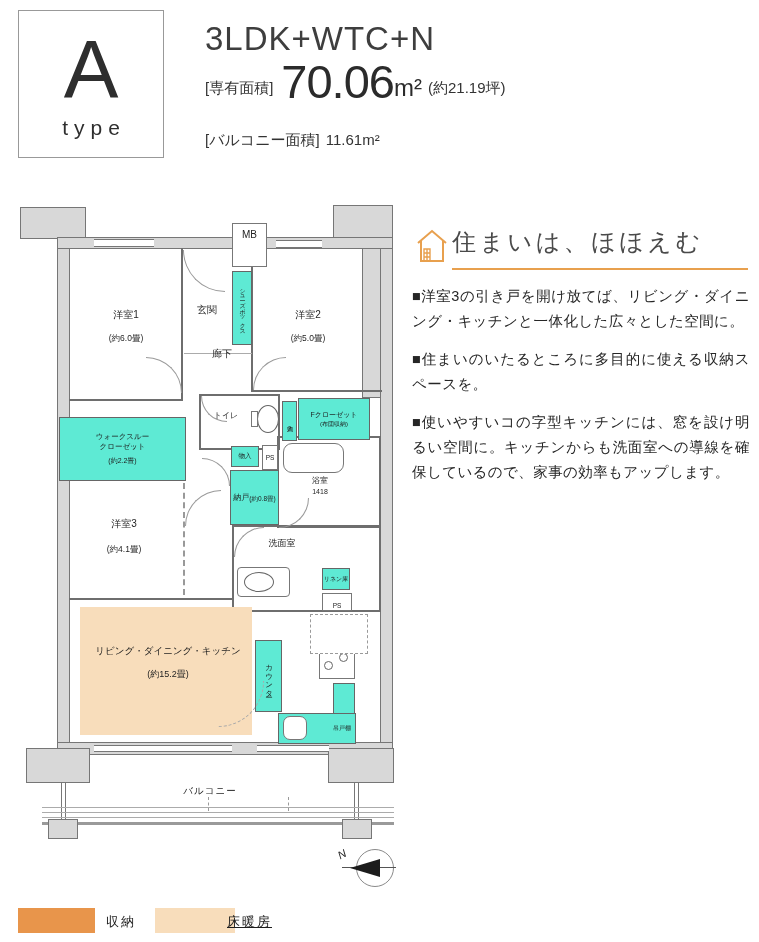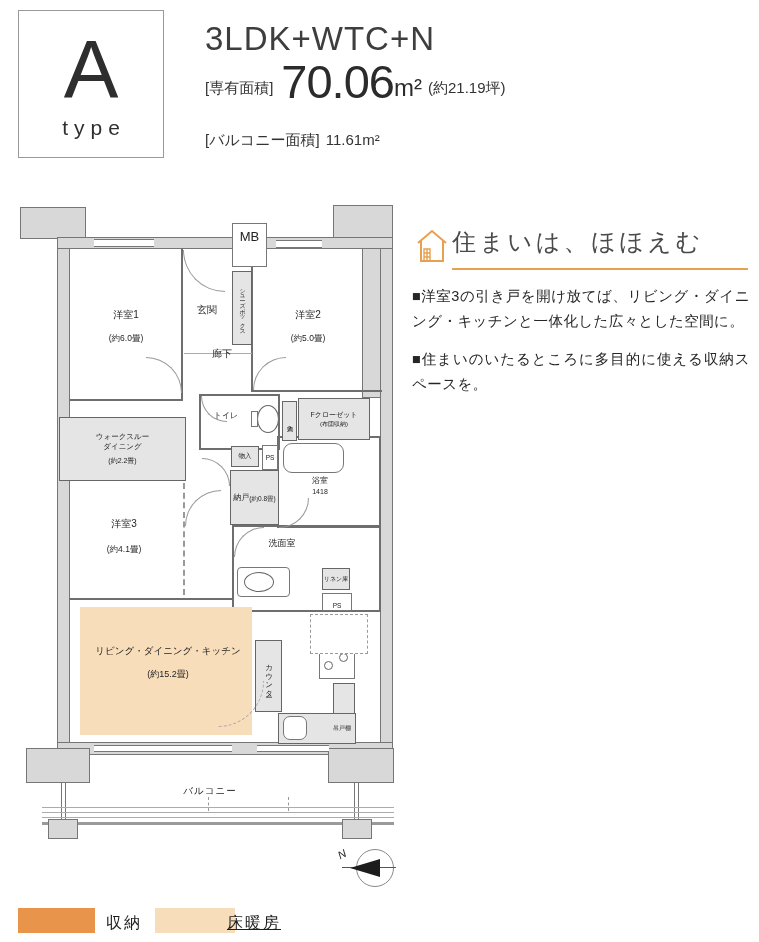--- a/index.html
+++ b/index.html
@@ -24,32 +24,32 @@
   .feature-head { display:flex; align-items:flex-start; }
   .feature-title { flex:1; font-size:24px; letter-spacing:3.5px; color:#4a4a4a;
     border-bottom:2px solid #E8A04E; padding-bottom:10px; white-space:nowrap; }
   .feat p { font-size:14.5px; line-height:1.72; letter-spacing:.4px; margin-bottom:13px; color:#262626; text-align:justify; }
   
   .w   { position:absolute; background:#d8d8d8; border:1px solid #767676; }
   .ln  { position:absolute; background:#6e6e6e; }
   .ln2 { position:absolute; background:#ababab; }
   .rm  { position:absolute; border:2px solid #6e6e6e; }
   .fx  { position:absolute; background:#fff; border:1px solid #777; }
-  .st  { position:absolute; background:#e5e5e5; border:1px solid #666;
+  .st  { position:absolute; background:#5eead4; border:1px solid #666;
          display:flex; align-items:center; justify-content:center; text-align:center; color:#1c1c1c; }
   .ph  { position:absolute; background:#F8DDBB; }
   .win { position:absolute; background:#fff; border-top:1px solid #777; border-bottom:1px solid #777; }
   .arc { position:absolute; border:0 solid #999; }
   .dsh { position:absolute; border:1px dashed #9a9a9a; background:#fff; }
   .rl  { position:absolute; text-align:center; color:#1e1e1e; }
   .rl span { display:block; }
   .vt  { writing-mode:vertical-rl; text-orientation:upright; letter-spacing:0; }
   .circ { position:absolute; border:1px solid #666; border-radius:50%; background:#fff; }
   
-  .legend-label { font-size:16px; letter-spacing:2px; color:#1e1e1e; }
+  .legend-label { font-size:13px; letter-spacing:2px; color:#1e1e1e; }
 </style>
 </head>
 <body>
 
 <div class="abs type-badge" style="left:18px;top:10px;width:146px;height:148px;">
   <div class="type-letter">A</div>
   <div class="type-word">type</div>
 </div>
 
 <div class="abs plan-name" style="left:205px;top:20px;">3LDK+WTC+N</div>
@@ -71,20 +71,21 @@
     <path d="M6 17 L20 5 L34 17"></path>
     <path d="M9 14 V35 H31 V14"></path>
     <path d="M12 35 V23 H18 V35 M12 27 H18 M12 31 H18 M15 23 V35" stroke-width="1.4"></path>
   </svg>
   <div class="feature-title">住まいは、ほほえむ</div>
 </div>
 
 <div class="abs feat" style="left:412px;top:284px;width:338px;">
   <p>■洋室3の引き戸を開け放てば、リビング・ダイニング・キッチンと一体化した広々とした空間に。</p>
   <p>■住まいのいたるところに多目的に使える収納スペースを。</p>
+  <p>■使いやすいコの字型キッチンには、窓を設け明るい空間に。キッチンからも洗面室への導線を確保しているので、家事の効率もアップします。</p>
 </div>
 
 <div class="abs" style="left:20px;top:205px;width:380px;height:672px;">
 
   <div class="w" style="left:0px;top:2px;width:66px;height:32px;"></div>
   <div class="w" style="left:313px;top:0px;width:60px;height:34px;"></div>
   <div class="w" style="left:37px;top:32px;width:336px;height:12px;"></div>
   <div class="w" style="left:37px;top:43px;width:13px;height:500px;"></div>
   <div class="w" style="left:342px;top:43px;width:19px;height:150px;"></div>
   <div class="w" style="left:360px;top:43px;width:13px;height:500px;"></div>
@@ -102,21 +103,21 @@
   <div class="ln" style="left:231px;top:43px;width:2px;height:144px;"></div>
   <div class="ln" style="left:231px;top:185px;width:131px;height:2px;"></div>
   <div class="ln2" style="left:164px;top:148px;width:68px;height:1px;"></div>
   <div class="ln" style="left:49px;top:393px;width:164px;height:2px;"></div>
 
   <div class="rm" style="left:179px;top:189px;width:81px;height:56px;"></div>
   <div class="rm" style="left:257px;top:231px;width:104px;height:92px;"></div>
   <div class="rm" style="left:212px;top:320px;width:149px;height:87px;"></div>
 
   <div class="fx" style="left:212px;top:18px;width:35px;height:44px;text-align:center;">
-    <span style="font-size:13px;line-height:2;">MB</span>
+    <span style="font-size:10px;line-height:2;">MB</span>
   </div>
 
   <div class="st" style="left:212px;top:66px;width:20px;height:74px;">
     <span class="vt" style="font-size:6px;">シューズボックス</span>
   </div>
   <div class="st" style="left:262px;top:196px;width:15px;height:40px;">
     <span class="vt" style="font-size:6px;">物入</span>
   </div>
   <div class="st" style="left:278px;top:193px;width:72px;height:42px;flex-direction:column;">
     <span style="font-size:7px;">Fクローゼット</span>
@@ -127,21 +128,21 @@
   </div>
   <div class="fx" style="left:242px;top:240px;width:16px;height:25px;text-align:center;">
     <span style="font-size:6.5px;line-height:23px;">PS</span>
   </div>
   <div class="st" style="left:210px;top:265px;width:49px;height:55px;flex-direction:row;">
     <span style="font-size:8px;">納戸</span>
     <span style="font-size:6.5px;margin-top:4px;">(約0.8畳)</span>
   </div>
   <div class="st" style="left:39px;top:212px;width:127px;height:64px;flex-direction:column;">
     <span style="font-size:7.5px;">ウォークスルー</span>
-    <span style="font-size:7.5px;">ダイニング</span>
+    <span style="font-size:7.5px;">クローゼット</span>
     <span style="font-size:7px;margin-top:4px;">(約2.2畳)</span>
   </div>
   <div class="st" style="left:302px;top:363px;width:28px;height:22px;">
     <span style="font-size:6px;">リネン庫</span>
   </div>
   <div class="fx" style="left:302px;top:388px;width:30px;height:18px;text-align:center;">
     <span style="font-size:6.5px;line-height:16px;">PS</span>
   </div>
   <div class="st" style="left:235px;top:435px;width:27px;height:72px;">
     <span class="vt" style="font-size:7.5px;">カウンター</span>

